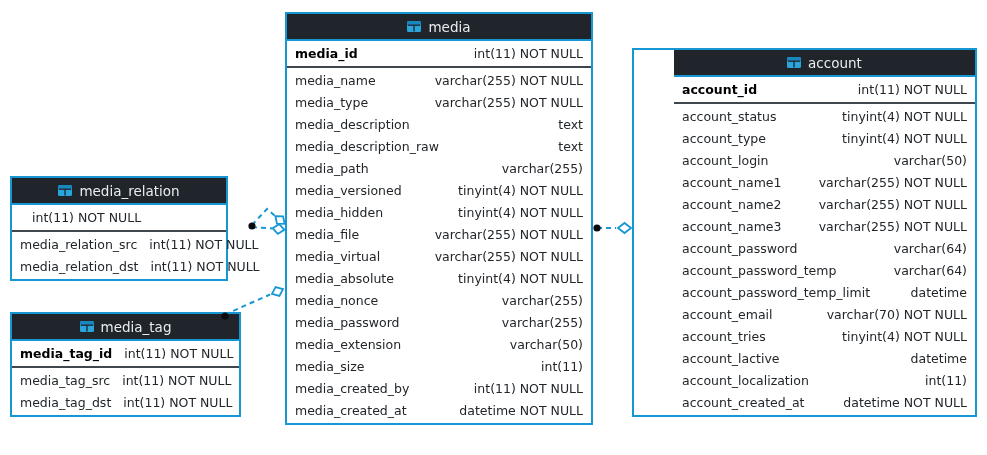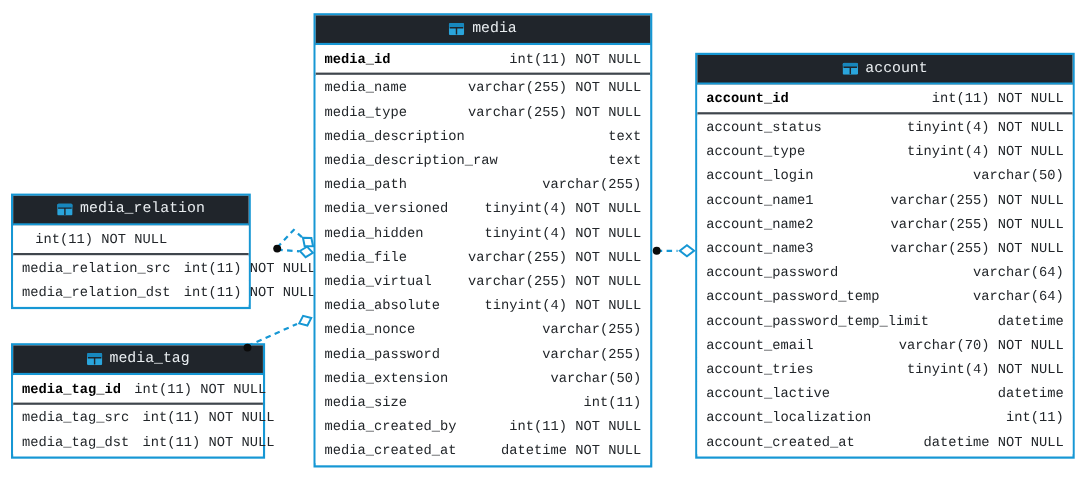--- a/index.html
+++ b/index.html
@@ -11,21 +11,20 @@
   }
   *{ box-sizing:border-box; }
   html,body{ margin:0; padding:0; background:#ffffff; }
   body{ font-family:"DejaVu Sans","Liberation Sans",sans-serif; }
   .canvas{
     position:relative; width:987px; height:455px; background:#ffffff; overflow:hidden;
   }
   .db-table{
     position:absolute; background:#ffffff;
     border:2px solid var(--accent);
-    font-family:Liberation Mono, monospace;
   }
   .thead{
     height:27px; background:var(--header-bg); color:var(--header-text);
     display:flex; align-items:center; justify-content:center; gap:7px;
     font-size:13.5px; border-bottom:2px solid var(--accent);
     cursor:move;
   }
   .ticon{ display:inline-flex; align-items:center; }
   .ticon svg{ display:block; }
   .row{
@@ -197,21 +196,21 @@
     <span class="col-type">int(11) NOT NULL</span>
   </div>
 
   <div class="row">
     <span class="col-name">media_created_at</span>
     <span class="col-type">datetime NOT NULL</span>
   </div>
 </div>
   </div>
 
-  <div class="db-table" style="left:632px; top:48px; width:345px;">
+  <div class="db-table" style="left:632px; top:48px; width:345px;padding-left:40px;">
     <div class="thead">
       <span class="ticon">
   <svg width="14" height="11" viewBox="0 0 14 11">
     <rect x="0" y="0" width="14" height="11" rx="1.5" fill="#2aa5dc"></rect>
     <rect x="0" y="0" width="14" height="4" rx="1.5" fill="#1787bd"></rect>
     <line x1="0.8" y1="4.2" x2="13.2" y2="4.2" stroke="#20252b" stroke-width="1.3"></line>
     <line x1="7" y1="4.2" x2="7" y2="10.4" stroke="#20252b" stroke-width="1.3"></line>
   </svg>
 </span>
       <span>account</span>

